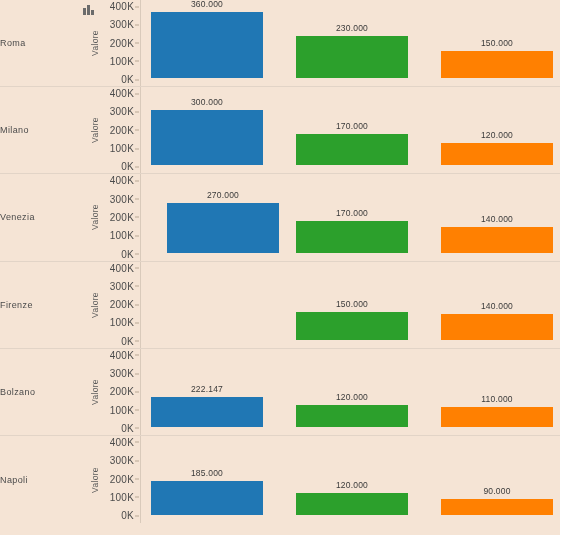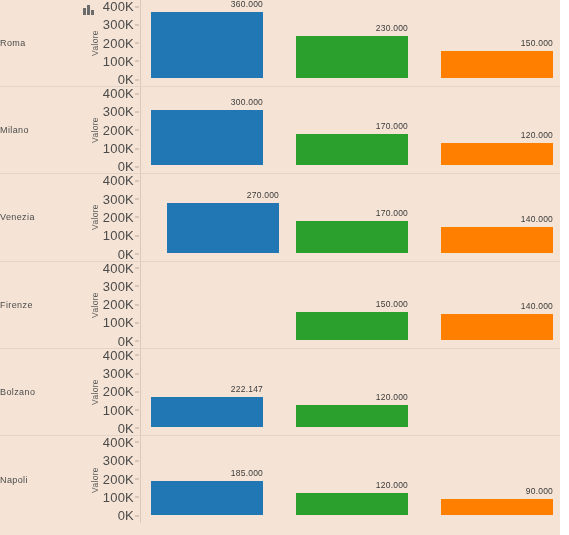--- a/index.html
+++ b/index.html
@@ -80,21 +80,21 @@
     position: absolute;
     right: 6px;
     top: 0;
     bottom: 0;
     width: 42px;
   }
   .tick {
     position: absolute;
     right: 0;
     transform: translateY(-50%);
-    font-size: 13px;
+    font-size: 10px;
     color: #4b4b4b;
     white-space: nowrap;
     letter-spacing: .2px;
   }
   .tick::after {
     content: "";
     position: absolute;
     right: -5px;
     top: 50%;
     width: 4px;
@@ -118,21 +118,21 @@
   .bar .bar-fill {
     position: absolute;
     left: 0; right: 0; bottom: 0;
     height: 100%;
   }
   .bar .bar-value {
     position: absolute;
     bottom: 100%;
     left: 0; right: 0;
     margin-bottom: 3px;
-    text-align: right;
+    text-align: center;
     font-size: 8.5px;
     color: #3a3a3a;
     white-space: nowrap;
     letter-spacing: .2px;
   }
   
   #right-gutter {
     position: absolute;
     top: 0; right: 0;
     width: 9px; height: 535px;
@@ -268,20 +268,24 @@
         </div>
         <div class="plot">
           <div class="bar" style="left: 10px; width: 112px; height: 30.195px;">
             <div class="bar-fill" style="background: rgb(32, 119, 180);"></div>
             <div class="bar-value">222.147</div>
           </div>
           <div class="bar" style="left: 155px; width: 112px; height: 21.96px;">
             <div class="bar-fill" style="background: rgb(44, 160, 44);"></div>
             <div class="bar-value">120.000</div>
           </div>
+          <div class="bar" style="left: 300px; width: 112px; height: 20.13px;">
+            <div class="bar-fill" style="background: rgb(255, 128, 1);"></div>
+            <div class="bar-value">110.000</div>
+          </div>
         </div>
       </div>
       <div class="row">
         <div class="cat-label">Napoli</div>
         <div class="axis-block">
           <div class="axis-title">Valore</div>
           <div class="ticks">
             <div class="tick" style="top: 6px;">400K</div>
             <div class="tick" style="top: 24.3px;">300K</div>
             <div class="tick" style="top: 42.6px;">200K</div>

